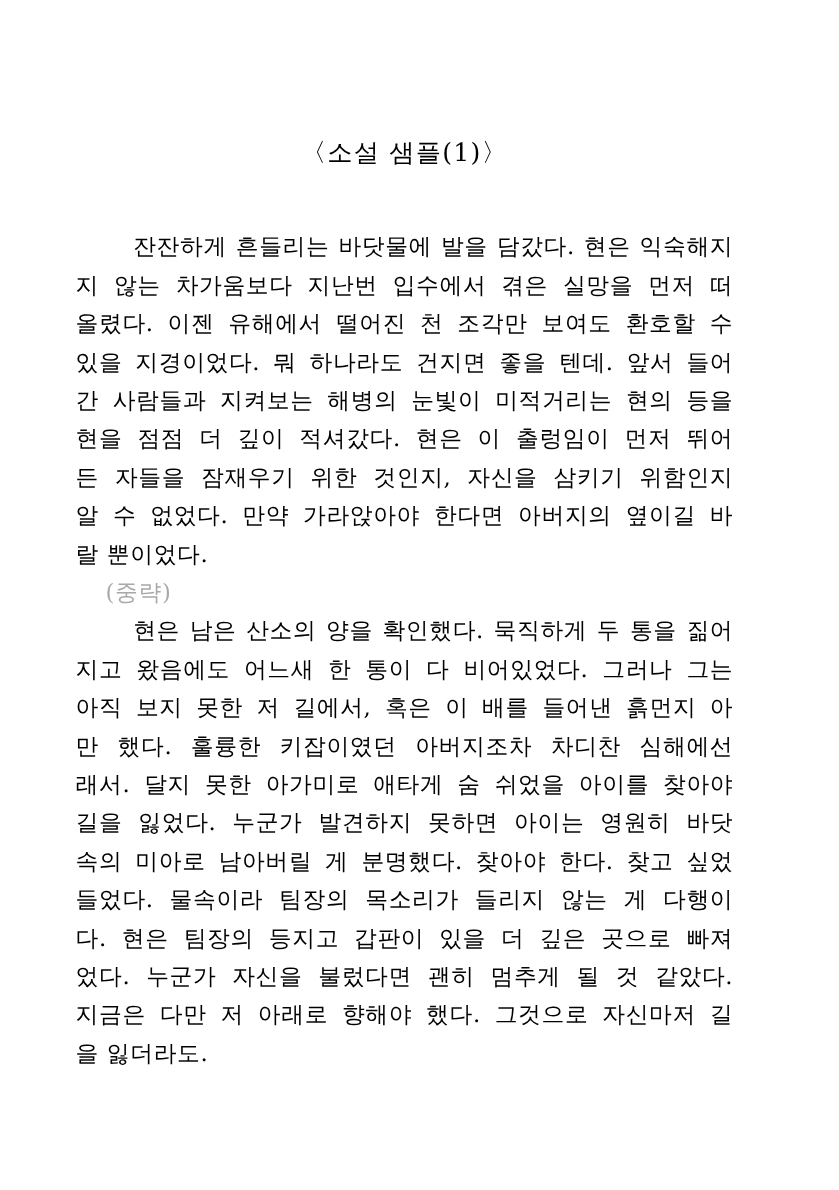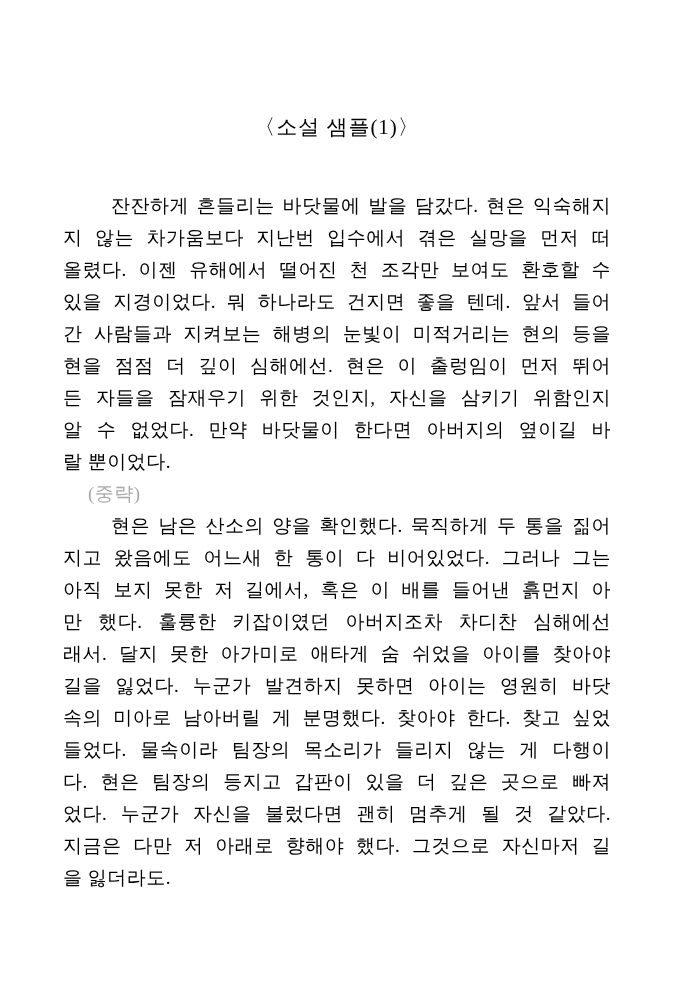--- a/index.html
+++ b/index.html
@@ -10,21 +10,20 @@
     font-family: "DejaVu Serif", "Liberation Serif", serif;
   }
   .page {
     position: relative;
     width: 699px;
     height: 912px;
     background: #ffffff;
     color: #000000;
     padding: 112px 88px 0 63px;
     overflow: hidden;
-    font-family: Liberation Serif, serif;
   }
   .doc-title {
     font-size: 21px;
     font-weight: normal;
     line-height: 30px;
     text-align: center;
     letter-spacing: 1px;
     margin-bottom: 48px;
     white-space: nowrap;
   }
@@ -56,23 +55,23 @@
 
   <h1 class="doc-title">〈소설 샘플(1)〉</h1>
 
   <div class="body-text">
 
     <p class="line indent">잔잔하게 흔들리는 바닷물에 발을 담갔다. 현은 익숙해지</p>
     <p class="line">지 않는 차가움보다 지난번 입수에서 겪은 실망을 먼저 떠</p>
     <p class="line">올렸다. 이젠 유해에서 떨어진 천 조각만 보여도 환호할 수</p>
     <p class="line">있을 지경이었다. 뭐 하나라도 건지면 좋을 텐데. 앞서 들어</p>
     <p class="line">간 사람들과 지켜보는 해병의 눈빛이 미적거리는 현의 등을</p>
-    <p class="line">현을 점점 더 깊이 심해에선. 현은 이 출렁임이 먼저 뛰어</p>
+    <p class="line">현을 점점 더 깊이 적셔갔다. 현은 이 출렁임이 먼저 뛰어</p>
     <p class="line">든 자들을 잠재우기 위한 것인지, 자신을 삼키기 위함인지</p>
-    <p class="line">알 수 없었다. 만약 바닷물이 한다면 아버지의 옆이길 바</p>
+    <p class="line">알 수 없었다. 만약 가라앉아야 한다면 아버지의 옆이길 바</p>
     <p class="line para-end">랄 뿐이었다.</p>
 
     <p class="ellipsis-line">(중략)</p>
 
     <p class="line indent">현은 남은 산소의 양을 확인했다. 묵직하게 두 통을 짊어</p>
     <p class="line">지고 왔음에도 어느새 한 통이 다 비어있었다. 그러나 그는</p>
     <p class="line">아직 보지 못한 저 길에서, 혹은 이 배를 들어낸 흙먼지 아</p>
     <p class="line">만 했다. 훌륭한 키잡이였던 아버지조차 차디찬 심해에선</p>
     <p class="line">래서. 달지 못한 아가미로 애타게 숨 쉬었을 아이를 찾아야</p>
     <p class="line">길을 잃었다. 누군가 발견하지 못하면 아이는 영원히 바닷</p>

